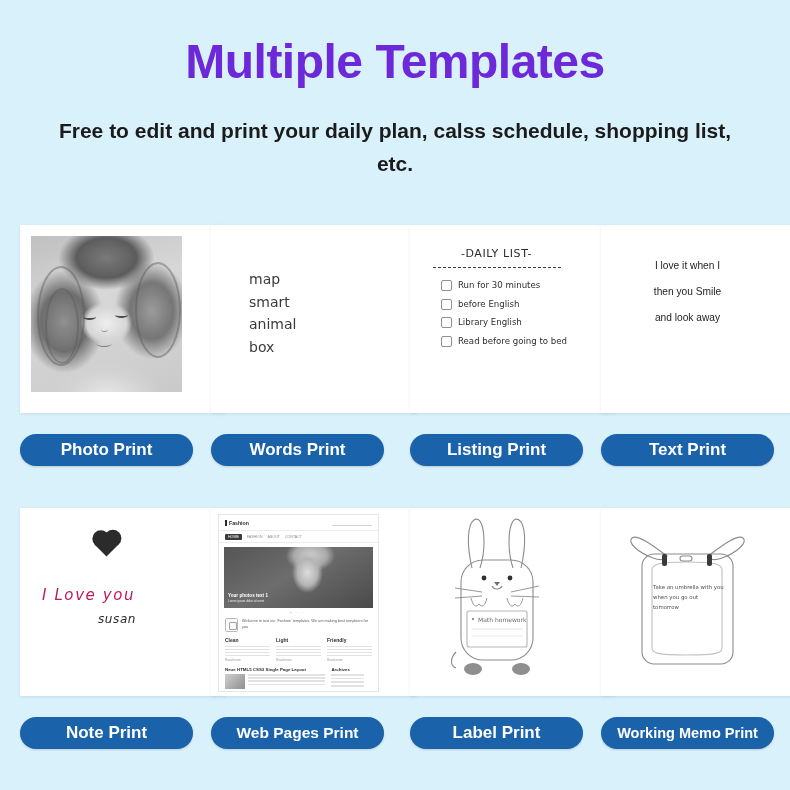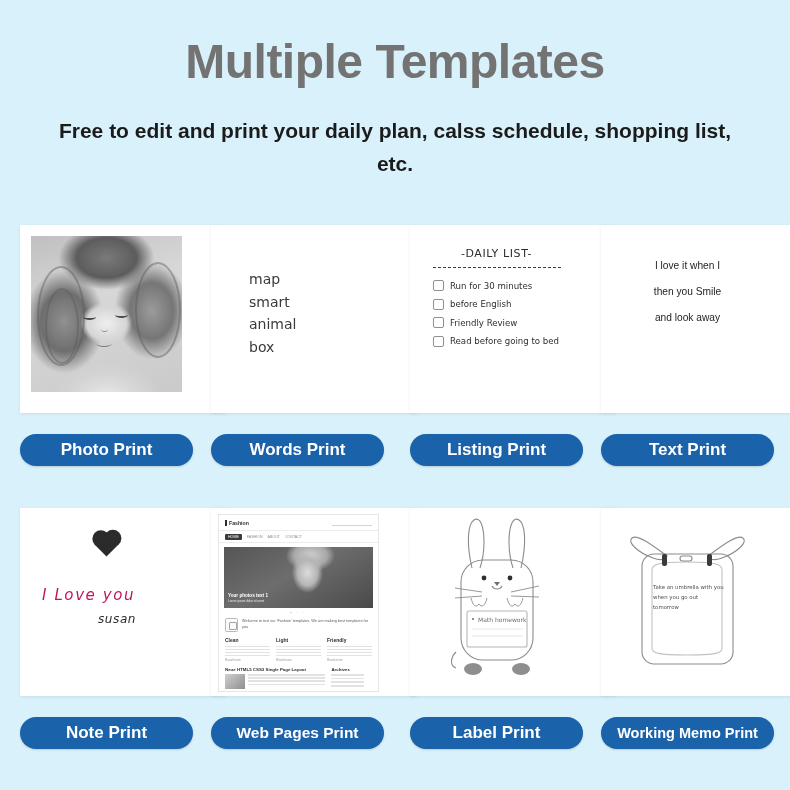--- a/index.html
+++ b/index.html
@@ -9,21 +9,21 @@
     font-family:"Liberation Sans", sans-serif;
     -webkit-font-smoothing:antialiased;
   }
   .page{position:relative;width:790px;height:790px;}
 
   
   .title{
     position:absolute;left:0;top:34px;width:790px;
     text-align:center;
     font-size:48px;font-weight:bold;letter-spacing:-0.5px;
-    color:#737373;
+    color:#6d28d9;
     font-family:"Liberation Sans", sans-serif;
   }
   .subtitle{
     position:absolute;left:55px;top:115px;width:680px;
     text-align:center;
     font-size:21px;font-weight:bold;line-height:1.55;
     color:#1b1b1b;
   }
 
   
@@ -68,21 +68,21 @@
   .nose{position:absolute;width:7px;height:5px;border-bottom:1.5px solid #8d8d8d;border-radius:50%;}
   .mouth{position:absolute;width:16px;height:6px;border-bottom:1.5px solid #7a7a7a;border-radius:50%;}
 
   
   .words{position:absolute;left:38px;top:43px;font-size:14px;line-height:1.62;color:#3a3a3a;font-family:"DejaVu Sans",sans-serif;}
 
   
   .list-title{position:absolute;left:0;top:22px;width:173px;text-align:center;font-size:11px;letter-spacing:.6px;color:#2c2c2c;font-family:"DejaVu Sans",sans-serif;}
   .dash{position:absolute;left:23px;top:42px;width:128px;border-top:1.6px dashed #3a3a3a;}
   .todo{position:absolute;left:23px;top:55px;width:140px;}
-  .todo-row{display:flex;align-items:center;margin-bottom:7.5px;}
+  .todo-row{display:flex;align-items:flex-start;margin-bottom:7.5px;margin-left:8px;}
   .chk{width:9px;height:9px;border:1px solid #909090;border-radius:2px;flex:0 0 auto;margin-right:6px;background:#fff;}
   .todo-txt{font-size:8.6px;color:#2e2e2e;font-family:"DejaVu Sans",sans-serif;white-space:nowrap;}
 
   
   .lovetext{position:absolute;left:8px;top:28px;width:157px;text-align:center;font-size:10.2px;line-height:2.55;color:#242424;font-family:"Liberation Sans",sans-serif;}
 
   
   .heart{position:absolute;left:78px;top:28px;width:17px;height:17px;background:#2b2b2b;transform:rotate(-45deg);}
   .heart:before,.heart:after{content:"";position:absolute;width:17px;height:17px;background:#2b2b2b;border-radius:50%;}
   .heart:before{top:-8.5px;left:0;}
@@ -178,21 +178,21 @@
           <div class="todo-row">
             <span class="chk"></span>
             <span class="todo-txt">Run for 30 minutes</span>
           </div>
           <div class="todo-row">
             <span class="chk"></span>
             <span class="todo-txt">before English</span>
           </div>
           <div class="todo-row">
             <span class="chk"></span>
-            <span class="todo-txt">Friendly Review</span>
+            <span class="todo-txt">Library English</span>
           </div>
           <div class="todo-row">
             <span class="chk"></span>
             <span class="todo-txt">Read before going to bed</span>
           </div>
         </div>
       </div>
       <div class="btn">Listing Print</div>
     </div>
 

